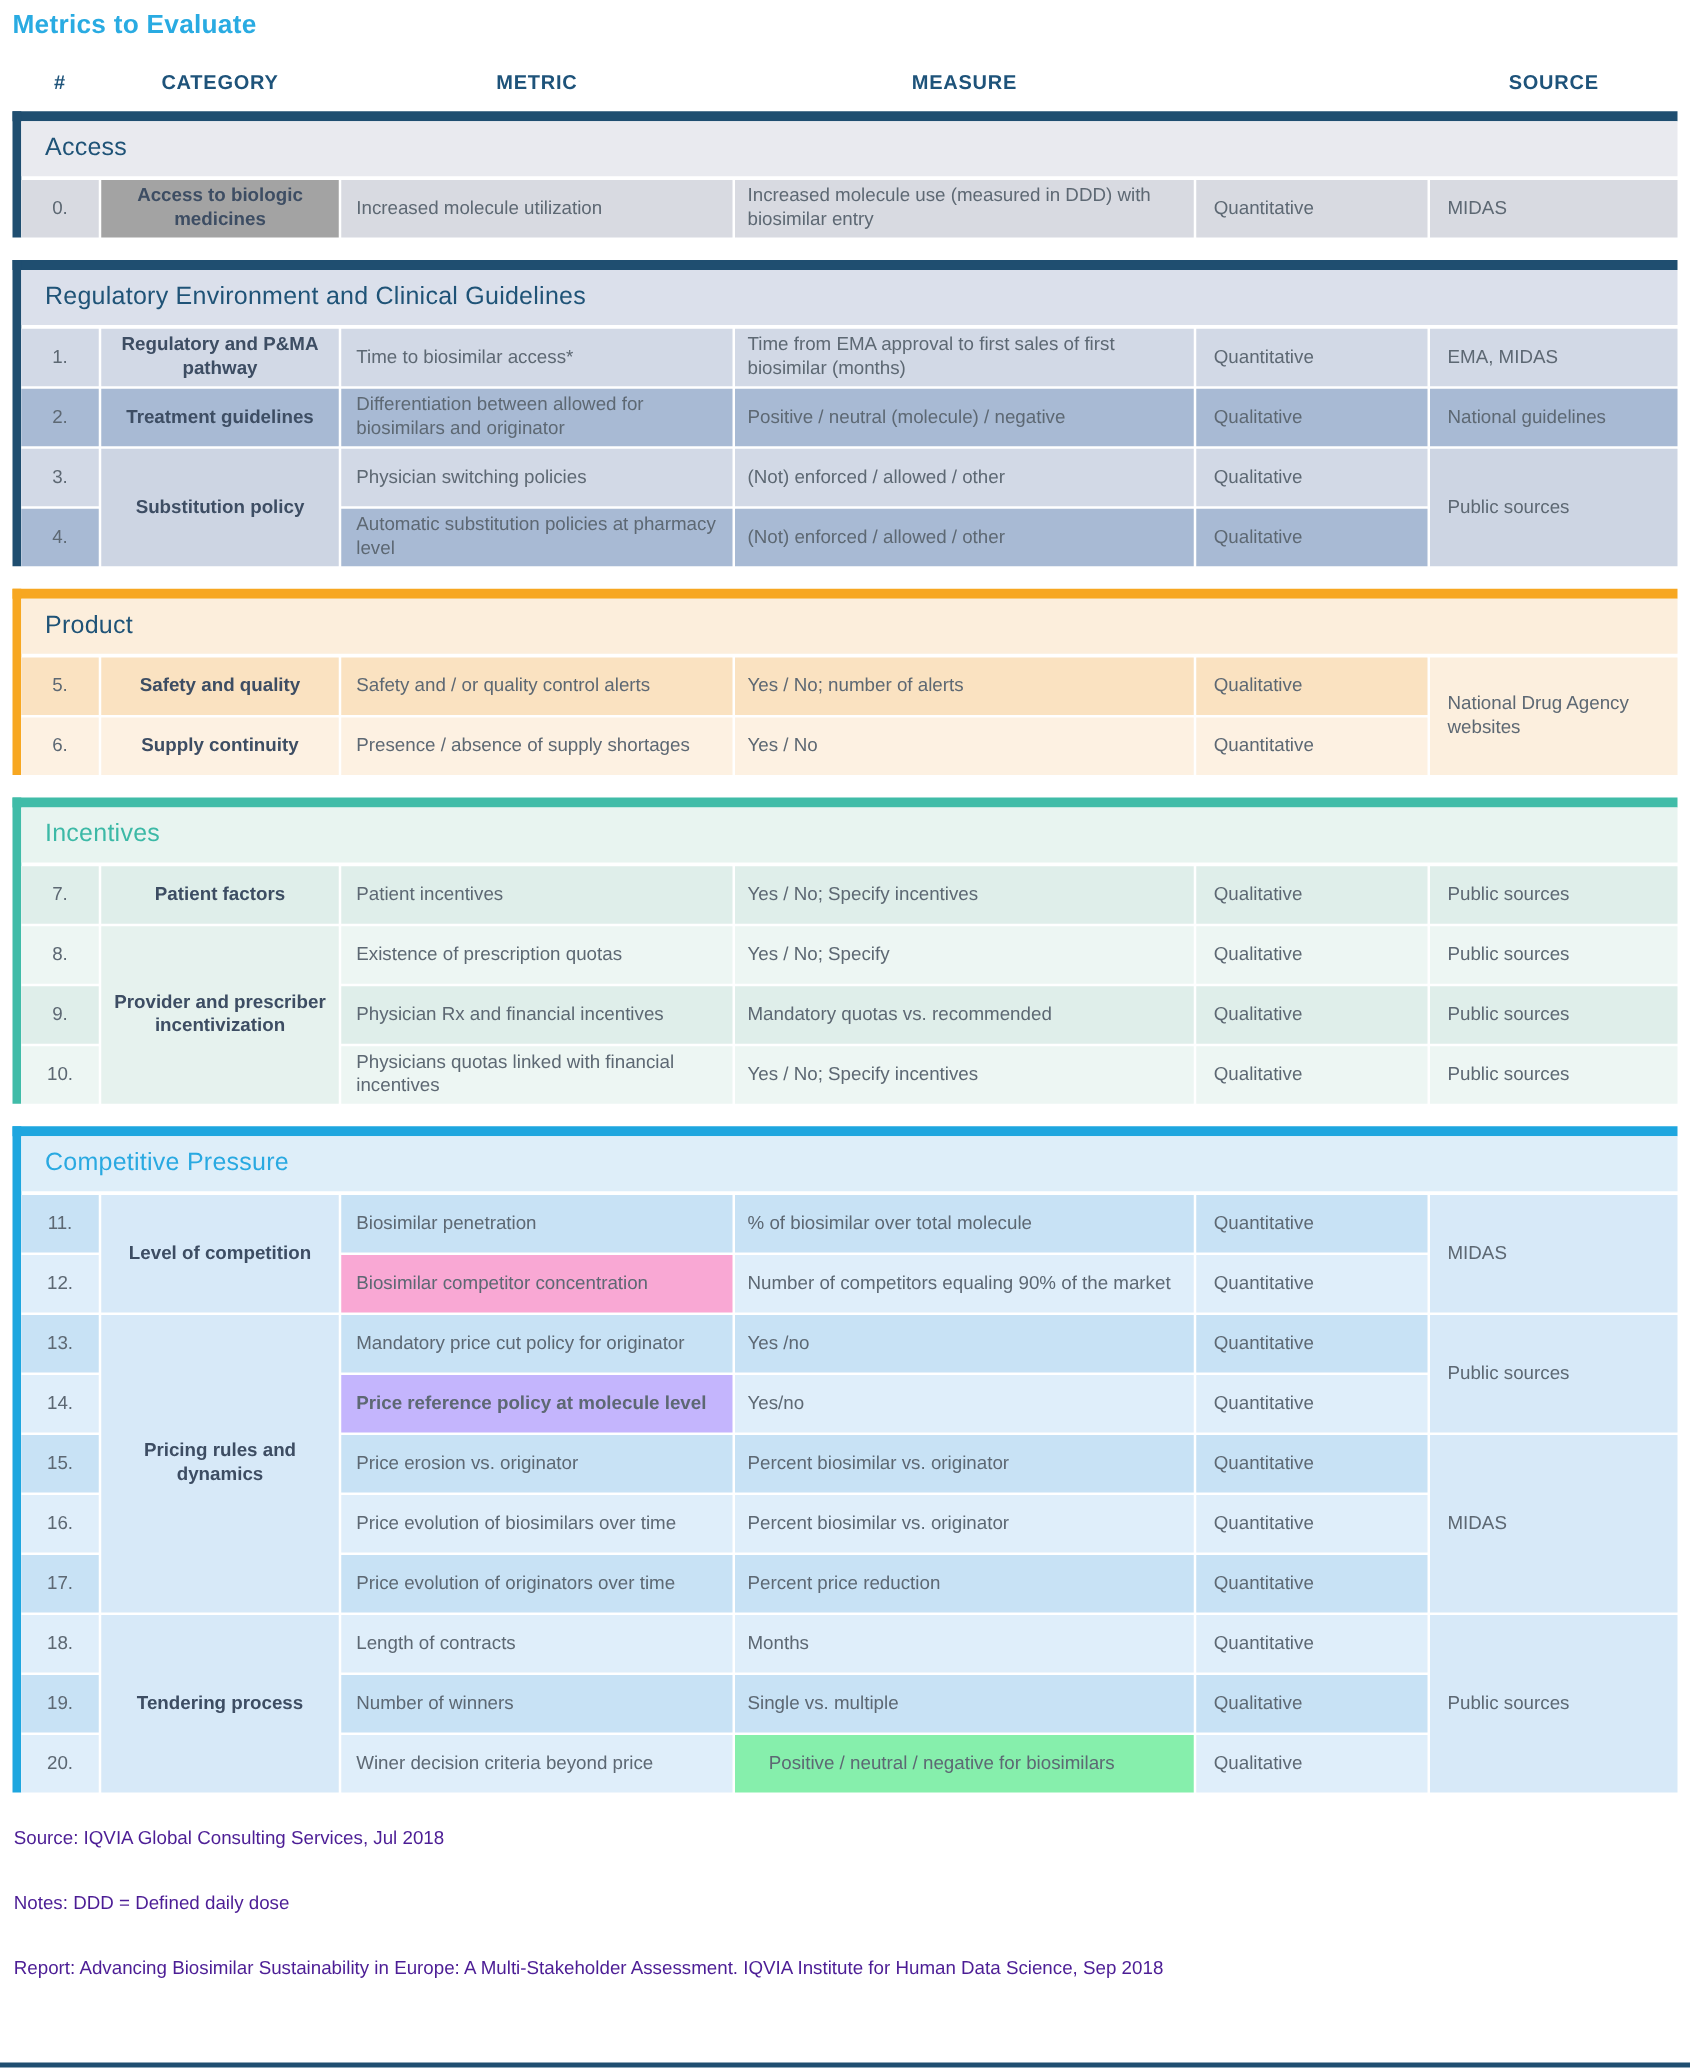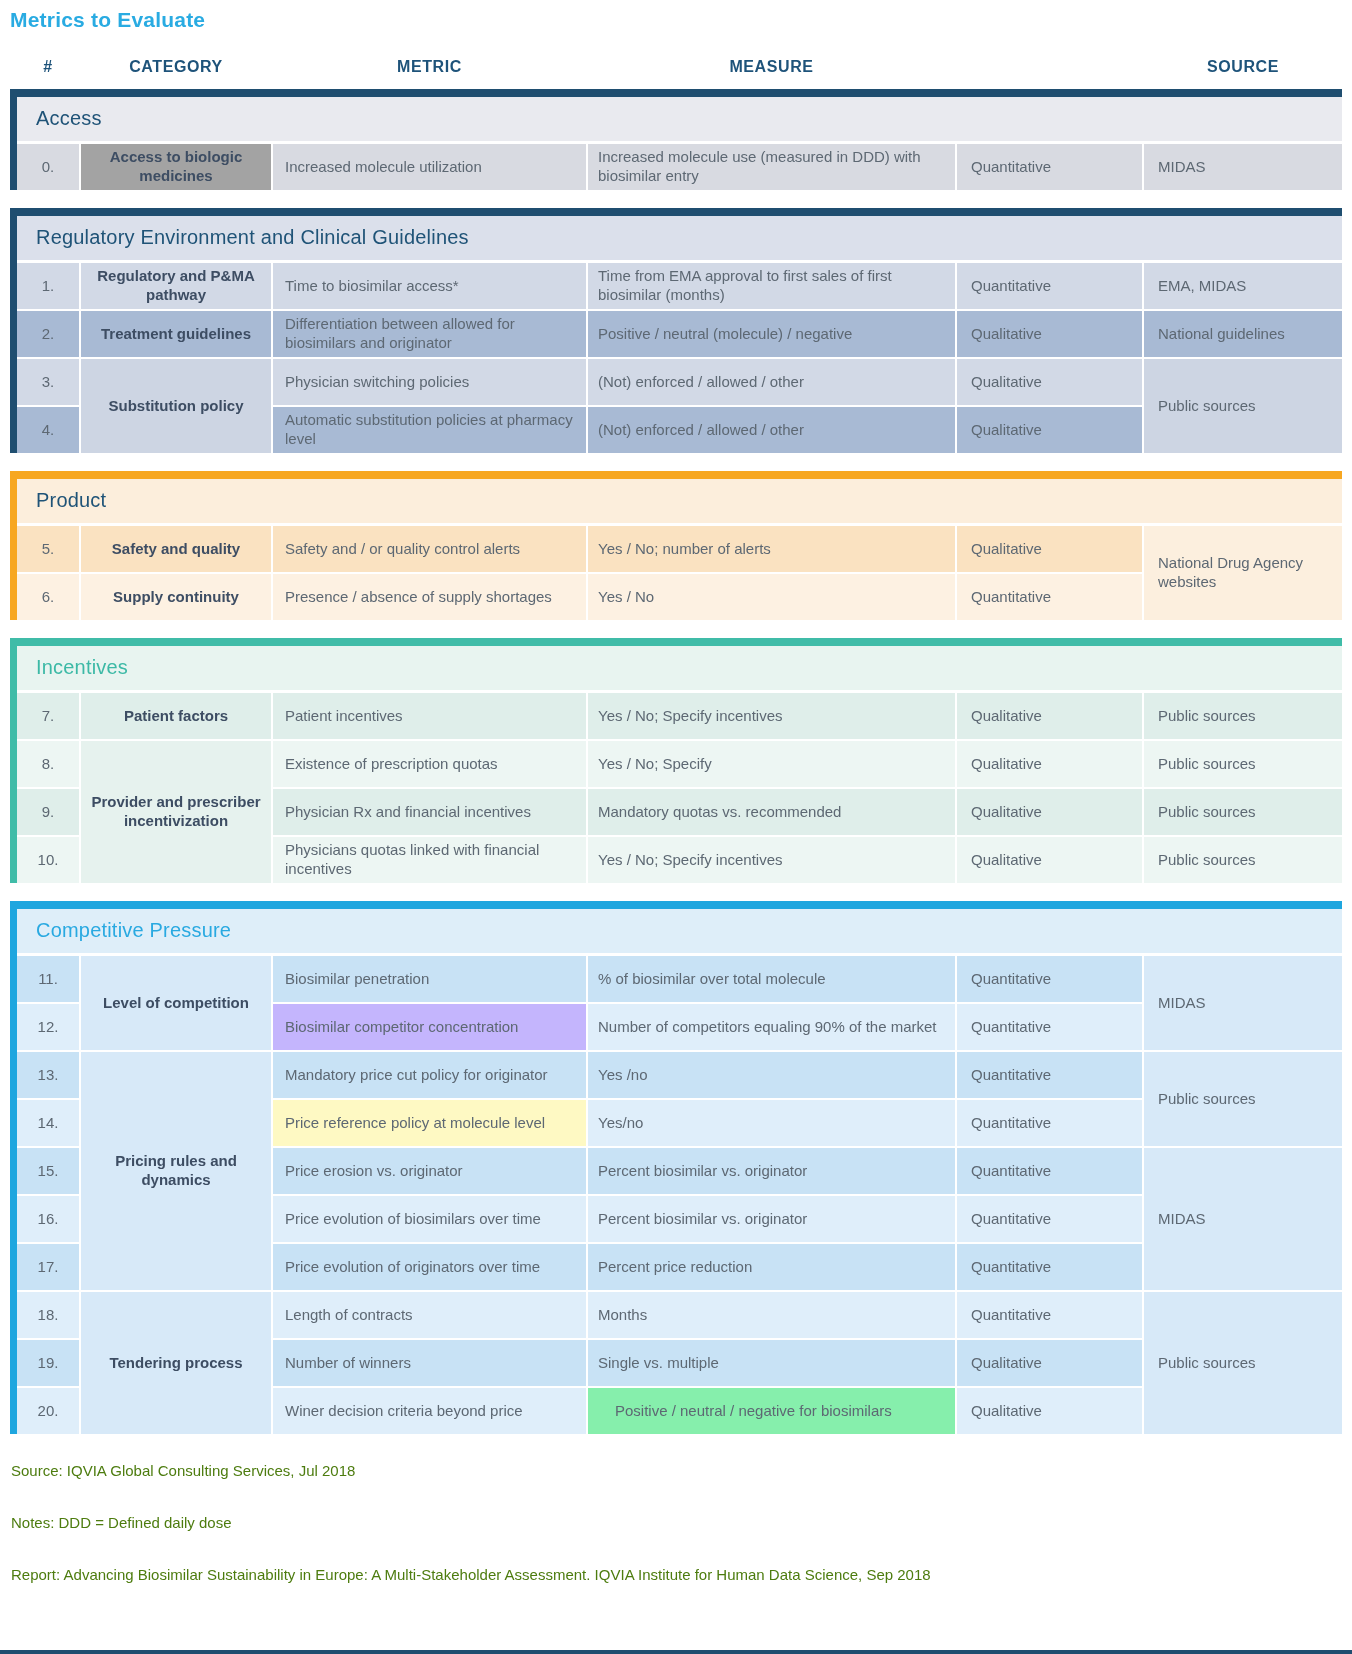--- a/index.html
+++ b/index.html
@@ -69,21 +69,21 @@
   }
   .cell.metric  { padding:4px 12px; }
   .cell.measure { padding:4px 10px; }
   .cell.type    { padding:4px 14px; }
   .cell.source  { padding:4px 14px; }
 
   .footnotes { margin-top:28px; margin-left:1px; }
   .footnotes p {
     margin:0 0 35px 0;
     font-size:15px;
-    color:#4d7c0f;
+    color:#4c1d95;
   }
 
   .bottom-bar {
     position:absolute;
     left:0; right:0; bottom:0;
     height:4px;
     background:#1F4E70;
   }
 </style>
 </head>
@@ -322,21 +322,21 @@
           </div>
           <div class="cell type" style="grid-area: 1 / 5; background: rgb(200, 226, 245);">
             <span>Quantitative</span>
           </div>
           <div class="cell source" style="grid-area: 1 / 6 / span 2; background: rgb(215, 233, 248);">
             <span>MIDAS</span>
           </div>
           <div class="cell num" style="grid-area: 2 / 1; background: rgb(223, 238, 250);">
             <span>12.</span>
           </div>
-          <div class="cell metric" style="grid-area: 2 / 3; background: #c4b5fd;">
+          <div class="cell metric" style="grid-area: 2 / 3; background: #f9a8d4;">
             <span>Biosimilar competitor concentration</span>
           </div>
           <div class="cell measure" style="grid-area: 2 / 4; background: rgb(223, 238, 250);">
             <span>Number of competitors equaling 90% of the market</span>
           </div>
           <div class="cell type" style="grid-area: 2 / 5; background: rgb(223, 238, 250);">
             <span>Quantitative</span>
           </div>
           <div class="cell num" style="grid-area: 3 / 1; background: rgb(200, 226, 245);">
             <span>13.</span>
@@ -352,21 +352,21 @@
           </div>
           <div class="cell type" style="grid-area: 3 / 5; background: rgb(200, 226, 245);">
             <span>Quantitative</span>
           </div>
           <div class="cell source" style="grid-area: 3 / 6 / span 2; background: rgb(215, 233, 248);">
             <span>Public sources</span>
           </div>
           <div class="cell num" style="grid-area: 4 / 1; background: rgb(223, 238, 250);">
             <span>14.</span>
           </div>
-          <div class="cell metric" style="grid-area: 4 / 3; background: #fef9c3;">
+          <div class="cell metric" style="grid-area: 4 / 3; background: #c4b5fd; font-weight: bold;">
             <span>Price reference policy at molecule level</span>
           </div>
           <div class="cell measure" style="grid-area: 4 / 4; background: rgb(223, 238, 250);">
             <span>Yes/no</span>
           </div>
           <div class="cell type" style="grid-area: 4 / 5; background: rgb(223, 238, 250);">
             <span>Quantitative</span>
           </div>
           <div class="cell num" style="grid-area: 5 / 1; background: rgb(200, 226, 245);">
             <span>15.</span>

